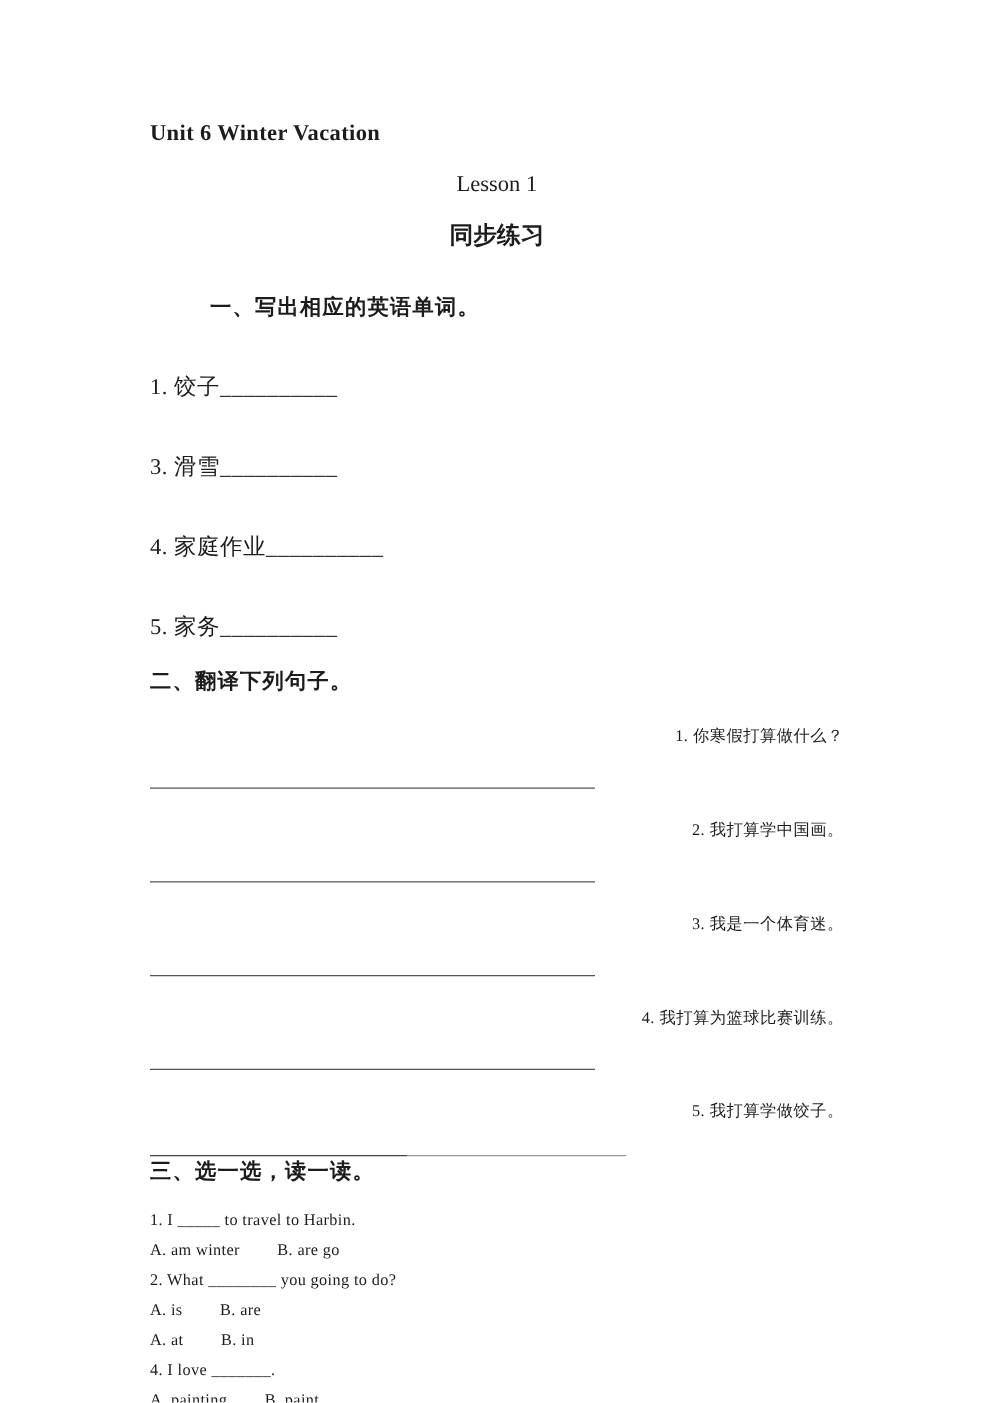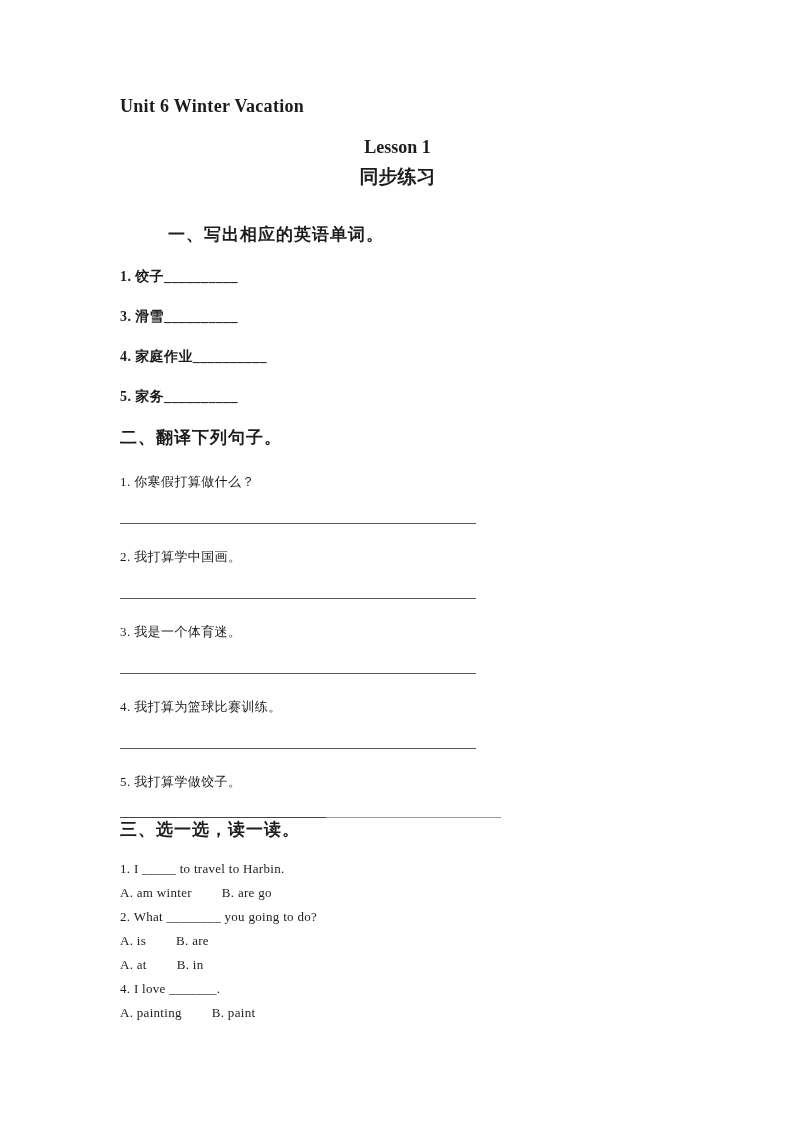--- a/index.html
+++ b/index.html
@@ -16,49 +16,49 @@
   }
   .doc-title {
     font-size: 18px;
     font-weight: bold;
     letter-spacing: 0.3px;
     font-family: "Liberation Serif", "DejaVu Serif", serif;
   }
   .doc-lesson {
     text-align: center;
     font-size: 18px;
-    font-weight: bold;
+    font-weight: normal;
     margin-top: 20px;
     font-family: "Liberation Serif", "DejaVu Serif", serif;
   }
   .doc-subtitle {
     text-align: center;
     font-size: 19px;
     font-weight: bold;
-    margin-top: 6px;
+    margin-top: 17px;
     font-family: "Liberation Sans", "DejaVu Sans", sans-serif;
   }
   .section-heading {
     font-size: 17px;
     font-weight: bold;
     font-family: "Liberation Sans", "DejaVu Sans", sans-serif;
     letter-spacing: 1px;
   }
   .s1-heading { margin-top: 33px; margin-left: 48px; }
   .s1-item {
-    font-size: 14px;
-    margin-top: 22px;
+    font-size: 18px;
+    margin-top: 40px;
     letter-spacing: 0.4px;
-    font-weight: bold;
   }
   .s2-heading { margin-top: 20px; }
   .s2-item {
     font-size: 13px;
     margin-top: 24px;
     letter-spacing: 0.4px;
+    text-align: right;
   }
   .answer-line {
     width: 356px;
     height: 1px;
     border-bottom: 1px solid #555;
     margin-top: 32px;
   }
   .answer-line-wide {
     margin-top: 25px;
     font-size: 0;

